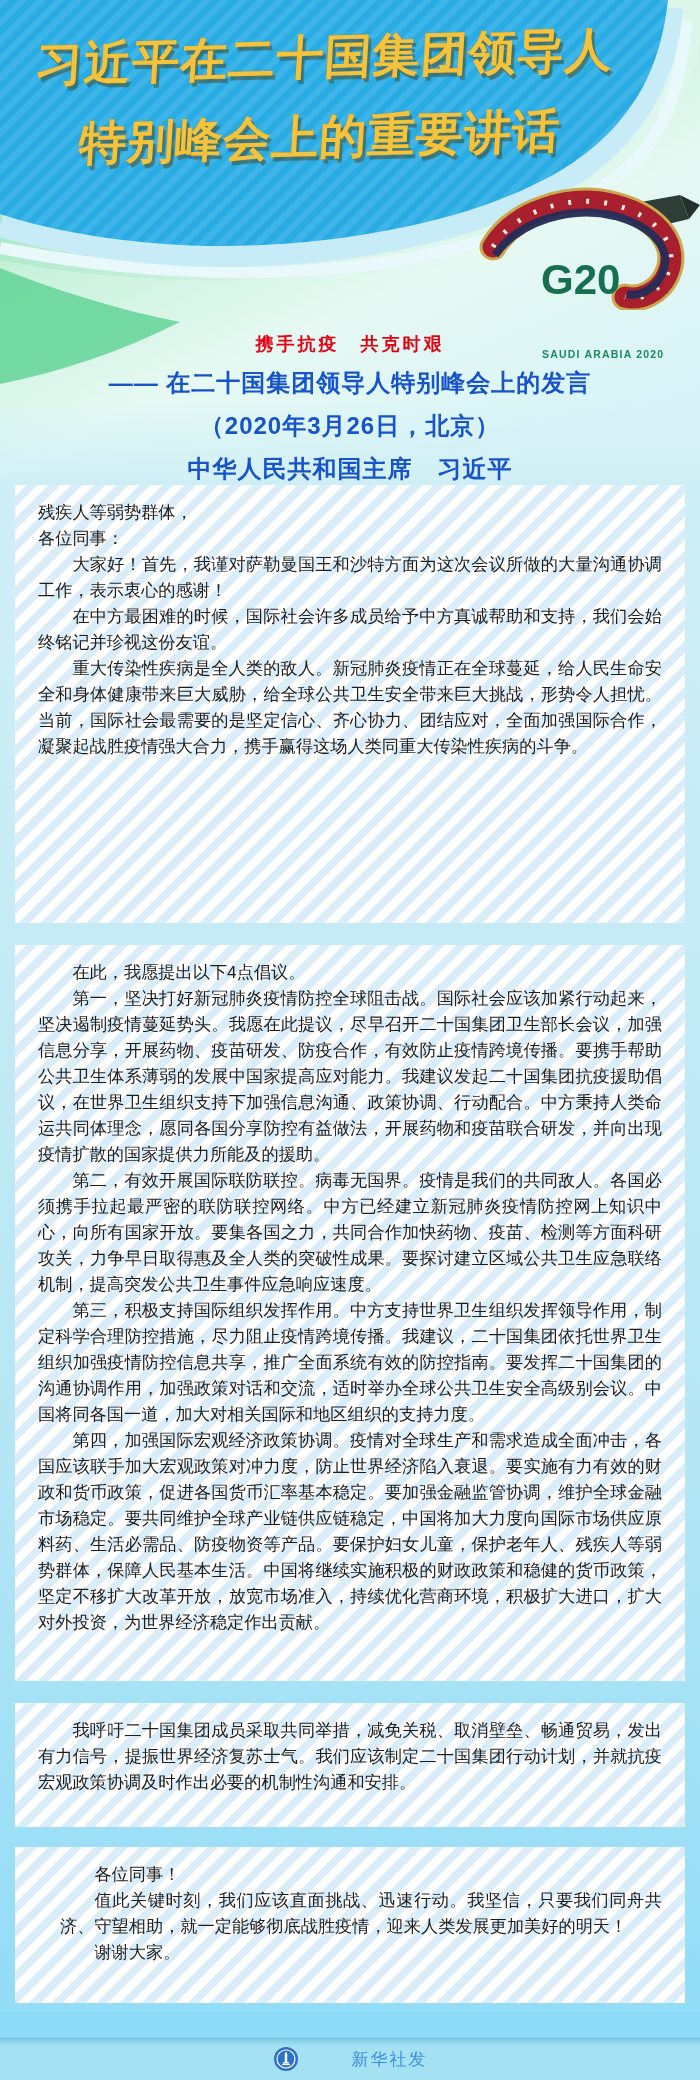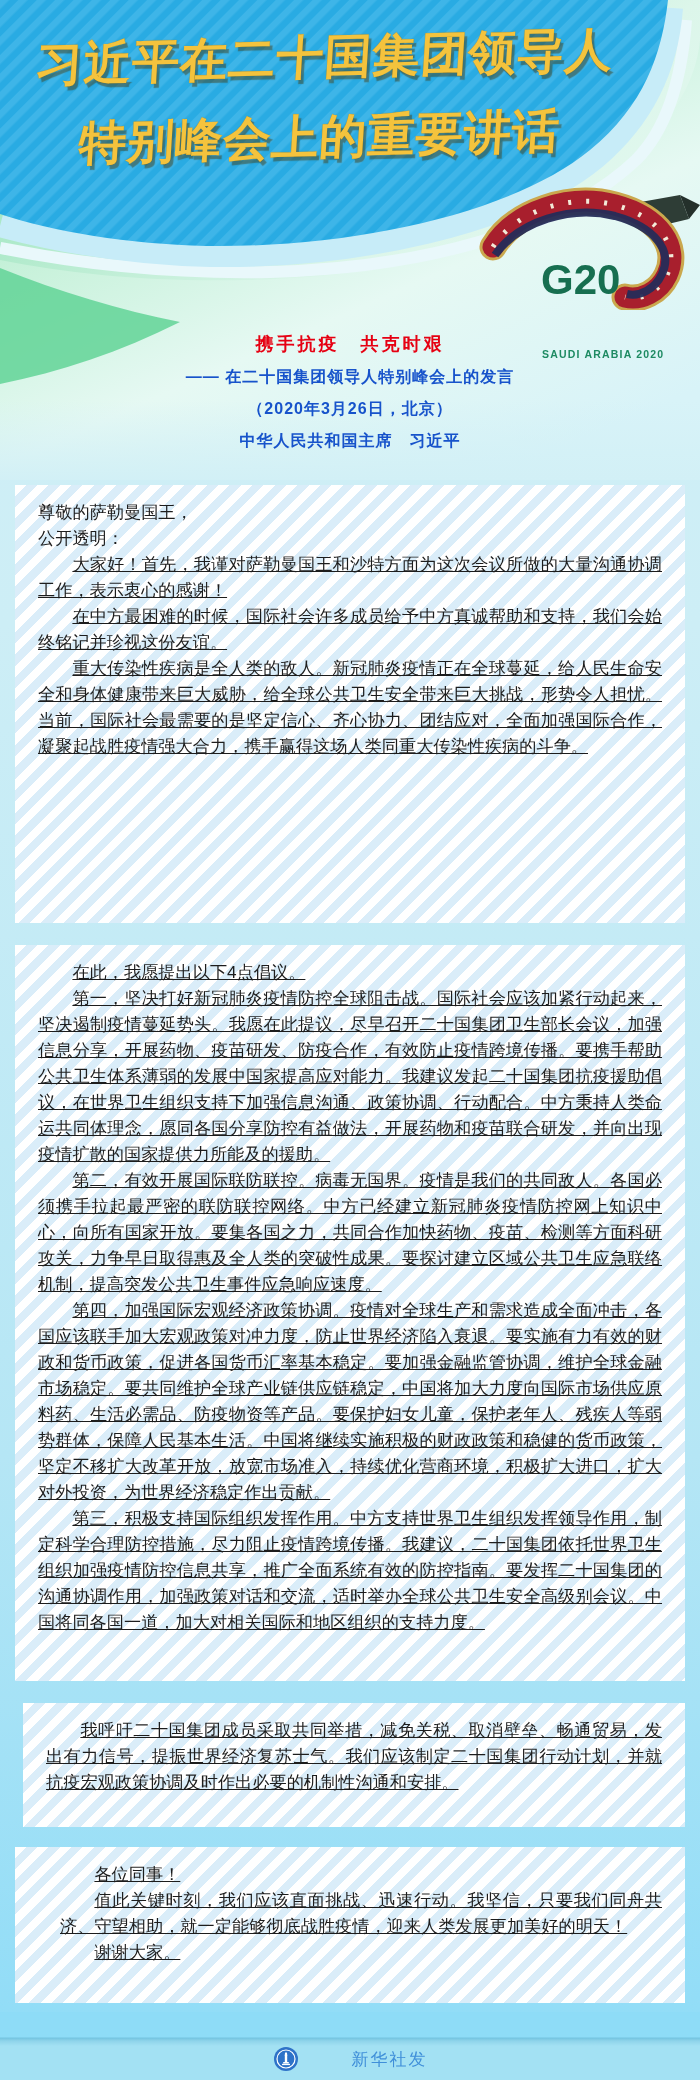--- a/index.html
+++ b/index.html
@@ -19,32 +19,32 @@
   .tl1{font-size:47px;letter-spacing:1px;white-space:nowrap;}
   .tl2{font-size:47px;margin:17px 0 0 48px;letter-spacing:1px;white-space:nowrap;}
   
   .g20wrap{position:absolute;left:475px;top:185px;width:225px;height:140px;z-index:3;}
   .ribbon{position:absolute;top:0;left:0;}
   .g20text{position:absolute;left:66px;top:74px;font-size:42px;line-height:1;font-weight:800;color:#176f50;}
   .saudi{position:absolute;left:67px;top:122px;font-size:10.5px;font-weight:bold;color:#1d8a62;letter-spacing:1.2px;white-space:nowrap;margin-top:41px;}
   
   .headblock{position:absolute;top:332px;left:0;width:100%;text-align:center;z-index:3;}
   .slogan{font-size:18px;font-weight:bold;color:#e60012;letter-spacing:3px;}
-  .sub{font-size:16px;font-weight:bold;color:#1753cb;margin-top:11px;letter-spacing:1px;}
+  .sub{font-size:24px;font-weight:bold;color:#1753cb;margin-top:11px;letter-spacing:1px;}
   
   .content{position:absolute;top:485px;left:15px;right:15px;z-index:2;}
   .card{
     background:repeating-linear-gradient(135deg,#ffffff 0 8px,#daedf9 8px 16px);
     padding:14px 23px;margin-bottom:22px;box-sizing:border-box;
   }
   .card p{margin:0;font-size:17.2px;line-height:26px;color:#1d1d1d;text-align:justify;font-weight:500;}
-  .indent{text-indent:2em;text-decoration:underline;}
+  .indent{text-indent:2em;}
   .card-1{min-height:438px;}
   .card-2{min-height:736px;}
-  .card-3{min-height:124px;margin-bottom:20px;margin-left:8px;}
+  .card-3{min-height:124px;margin-bottom:20px;}
   .card-4{min-height:156px;padding-left:45px;}
   
   .footer{position:absolute;left:0;top:2012px;width:700px;height:68px;z-index:2;
     background:linear-gradient(180deg,#8edcf7 0px,#8edcf7 25px,#74c4e0 26px,#8fd4ea 29px,#a3e1f3 34px,#a3e1f3 100%);}
   .credit-row{position:absolute;left:0;top:30px;width:100%;height:34px;display:flex;align-items:center;justify-content:center;gap:44px;}
   .xh{display:block;margin-right:9px;}
   .credit{font-size:17px;font-weight:500;color:#3f8fd9;letter-spacing:2px;}
 </style>
 </head>
 <body>
@@ -109,33 +109,33 @@
   <div class="headblock">
     <div class="slogan">携手抗疫　共克时艰</div>
     <div class="sub">——  在二十国集团领导人特别峰会上的发言</div>
     <div class="sub">（2020年3月26日，北京）</div>
     <div class="sub">中华人民共和国主席　习近平</div>
   </div>
 
   <div class="content">
 
     <section class="card card-1">
-      <p class="para">尊敬的萨勒曼国王，</p>
-      <p class="para">公开透明：</p>
+      <p class="para">残疾人等弱势群体，</p>
+      <p class="para">各位同事：</p>
       <p class="para indent">大家好！首先，我谨对萨勒曼国王和沙特方面为这次会议所做的大量沟通协调工作，表示衷心的感谢！</p>
       <p class="para indent">在中方最困难的时候，国际社会许多成员给予中方真诚帮助和支持，我们会始终铭记并珍视这份友谊。</p>
       <p class="para indent">重大传染性疾病是全人类的敌人。新冠肺炎疫情正在全球蔓延，给人民生命安全和身体健康带来巨大威胁，给全球公共卫生安全带来巨大挑战，形势令人担忧。当前，国际社会最需要的是坚定信心、齐心协力、团结应对，全面加强国际合作，凝聚起战胜疫情强大合力，携手赢得这场人类同重大传染性疾病的斗争。</p>
     </section>
 
     <section class="card card-2">
       <p class="para indent">在此，我愿提出以下4点倡议。</p>
       <p class="para indent">第一，坚决打好新冠肺炎疫情防控全球阻击战。国际社会应该加紧行动起来，坚决遏制疫情蔓延势头。我愿在此提议，尽早召开二十国集团卫生部长会议，加强信息分享，开展药物、疫苗研发、防疫合作，有效防止疫情跨境传播。要携手帮助公共卫生体系薄弱的发展中国家提高应对能力。我建议发起二十国集团抗疫援助倡议，在世界卫生组织支持下加强信息沟通、政策协调、行动配合。中方秉持人类命运共同体理念，愿同各国分享防控有益做法，开展药物和疫苗联合研发，并向出现疫情扩散的国家提供力所能及的援助。</p>
       <p class="para indent">第二，有效开展国际联防联控。病毒无国界。疫情是我们的共同敌人。各国必须携手拉起最严密的联防联控网络。中方已经建立新冠肺炎疫情防控网上知识中心，向所有国家开放。要集各国之力，共同合作加快药物、疫苗、检测等方面科研攻关，力争早日取得惠及全人类的突破性成果。要探讨建立区域公共卫生应急联络机制，提高突发公共卫生事件应急响应速度。</p>
+      <p class="para indent">第三，积极支持国际组织发挥作用。中方支持世界卫生组织发挥领导作用，制定科学合理防控措施，尽力阻止疫情跨境传播。我建议，二十国集团依托世界卫生组织加强疫情防控信息共享，推广全面系统有效的防控指南。要发挥二十国集团的沟通协调作用，加强政策对话和交流，适时举办全球公共卫生安全高级别会议。中国将同各国一道，加大对相关国际和地区组织的支持力度。</p>
       <p class="para indent">第四，加强国际宏观经济政策协调。疫情对全球生产和需求造成全面冲击，各国应该联手加大宏观政策对冲力度，防止世界经济陷入衰退。要实施有力有效的财政和货币政策，促进各国货币汇率基本稳定。要加强金融监管协调，维护全球金融市场稳定。要共同维护全球产业链供应链稳定，中国将加大力度向国际市场供应原料药、生活必需品、防疫物资等产品。要保护妇女儿童，保护老年人、残疾人等弱势群体，保障人民基本生活。中国将继续实施积极的财政政策和稳健的货币政策，坚定不移扩大改革开放，放宽市场准入，持续优化营商环境，积极扩大进口，扩大对外投资，为世界经济稳定作出贡献。</p>
-      <p class="para indent">第三，积极支持国际组织发挥作用。中方支持世界卫生组织发挥领导作用，制定科学合理防控措施，尽力阻止疫情跨境传播。我建议，二十国集团依托世界卫生组织加强疫情防控信息共享，推广全面系统有效的防控指南。要发挥二十国集团的沟通协调作用，加强政策对话和交流，适时举办全球公共卫生安全高级别会议。中国将同各国一道，加大对相关国际和地区组织的支持力度。</p>
     </section>
 
     <section class="card card-3">
       <p class="para indent">我呼吁二十国集团成员采取共同举措，减免关税、取消壁垒、畅通贸易，发出有力信号，提振世界经济复苏士气。我们应该制定二十国集团行动计划，并就抗疫宏观政策协调及时作出必要的机制性沟通和安排。</p>
     </section>
 
     <section class="card card-4">
       <p class="para indent">各位同事！</p>
       <p class="para indent">值此关键时刻，我们应该直面挑战、迅速行动。我坚信，只要我们同舟共济、守望相助，就一定能够彻底战胜疫情，迎来人类发展更加美好的明天！</p>
       <p class="para indent">谢谢大家。</p>

